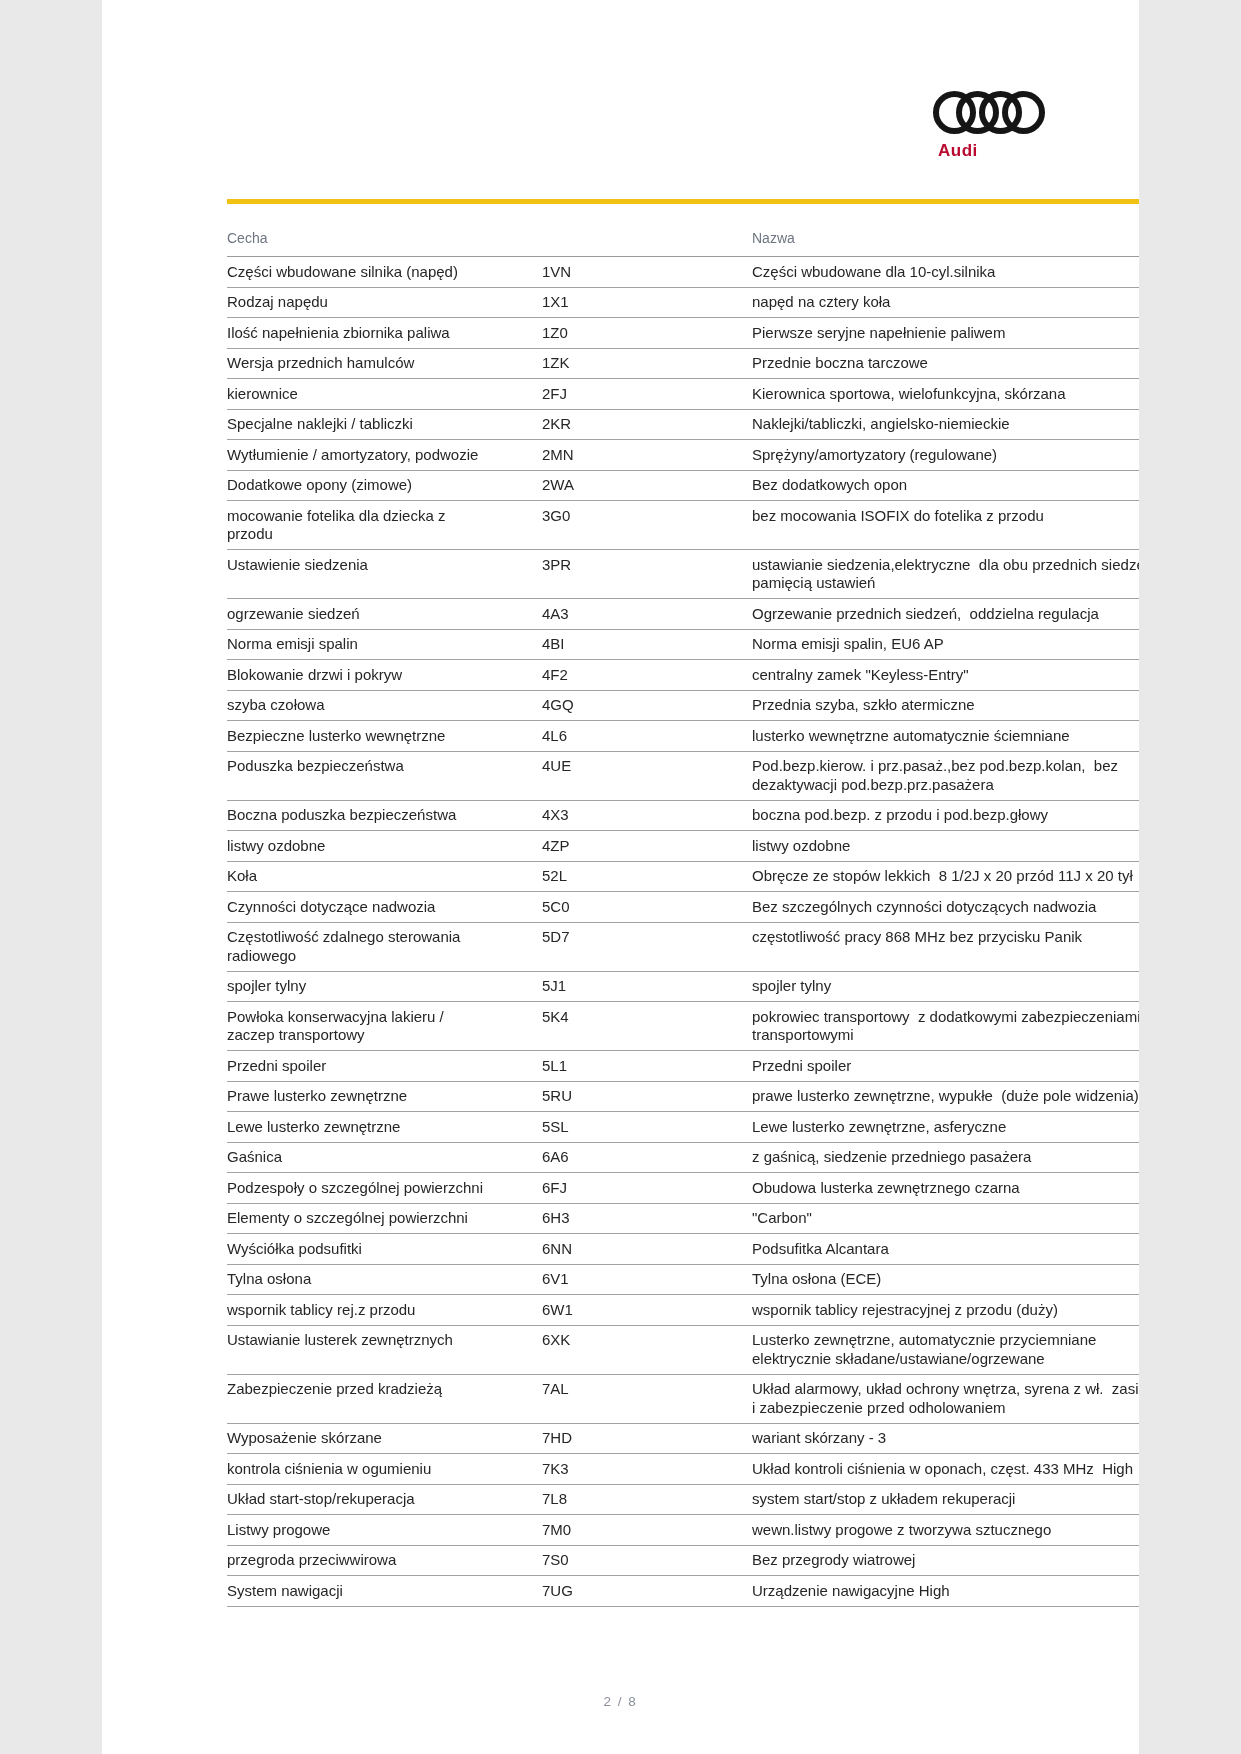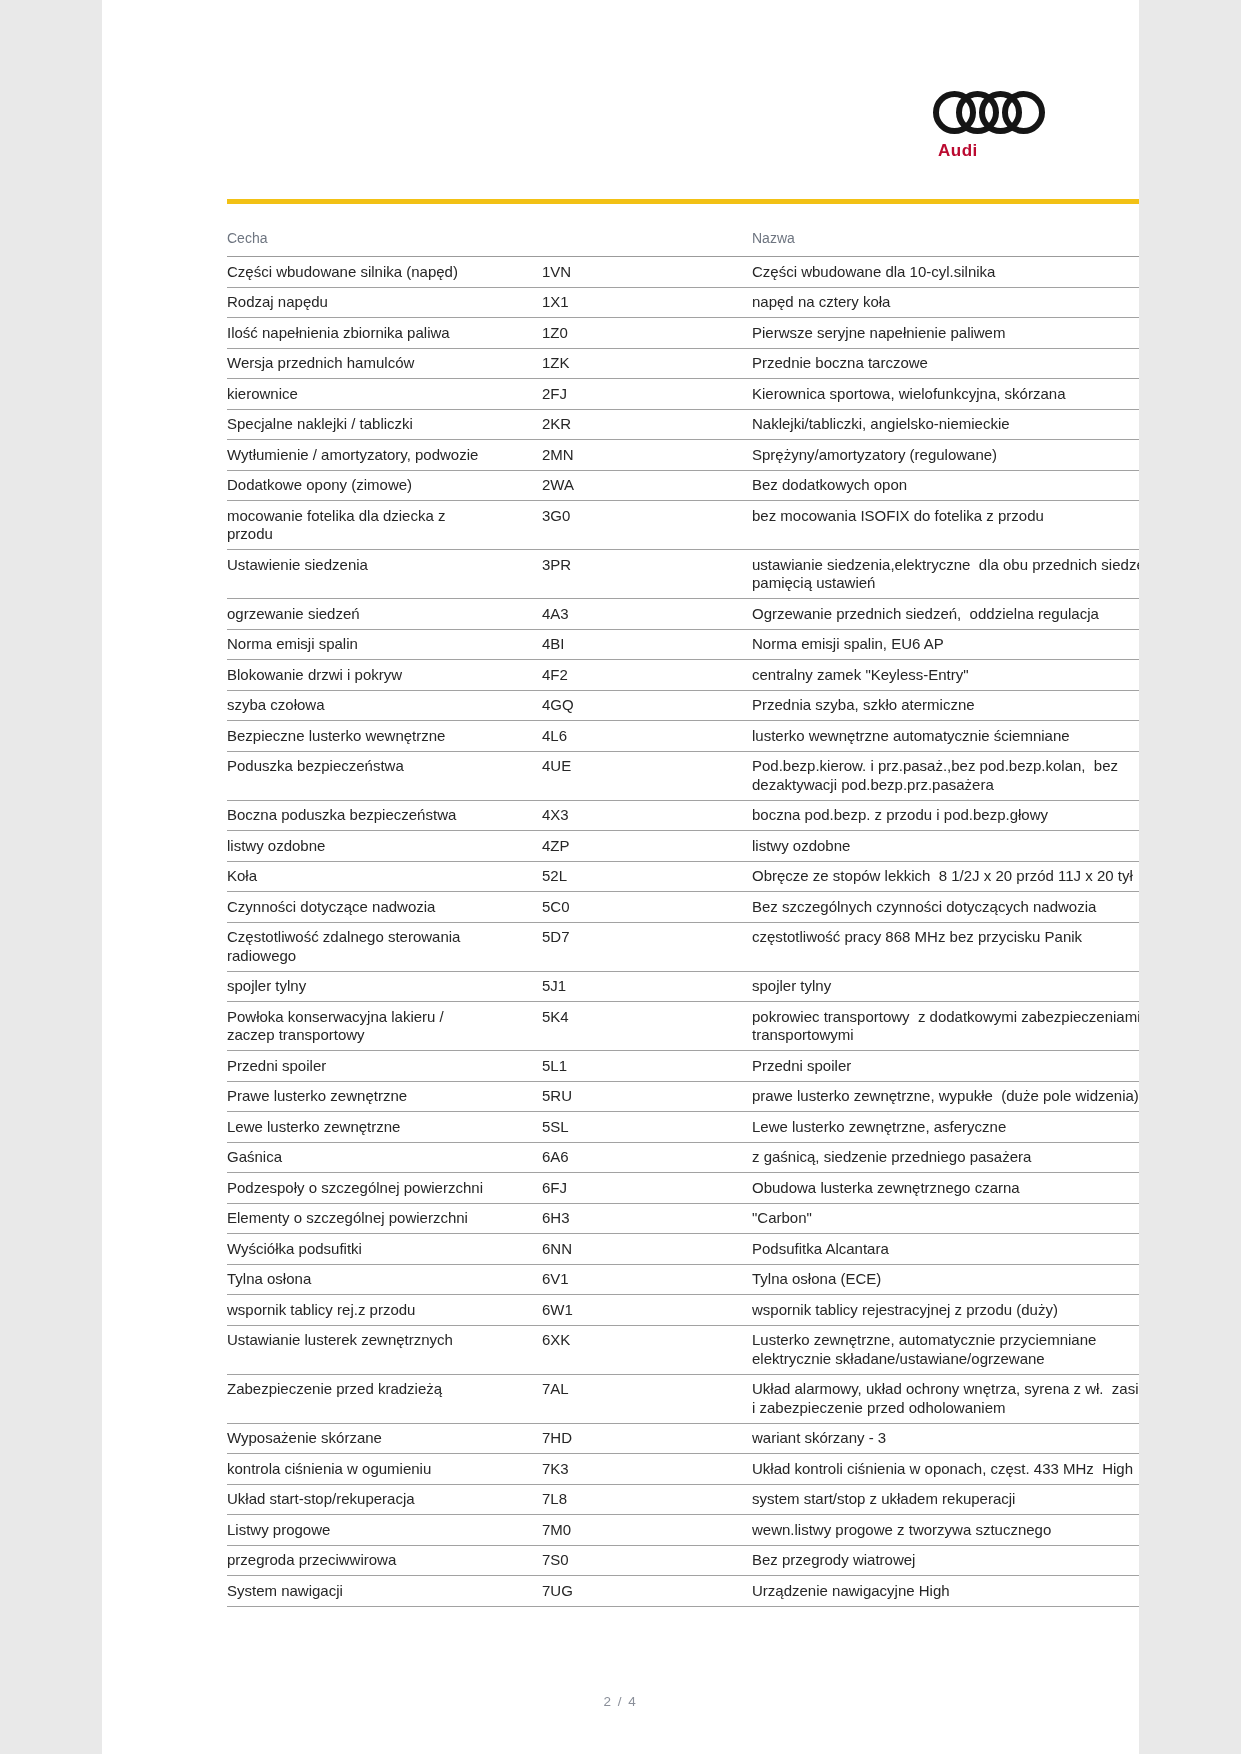--- a/index.html
+++ b/index.html
@@ -308,15 +308,15 @@
           </tr>
           <tr>
             <td>System nawigacji</td>
             <td>7UG</td>
             <td>Urządzenie nawigacyjne High</td>
           </tr>
         </tbody>
     </table>
   </div>
 
-  <div class="footer">2 / 4</div>
+  <div class="footer">2 / 8</div>
 
 </div>
 
 </body></html>

